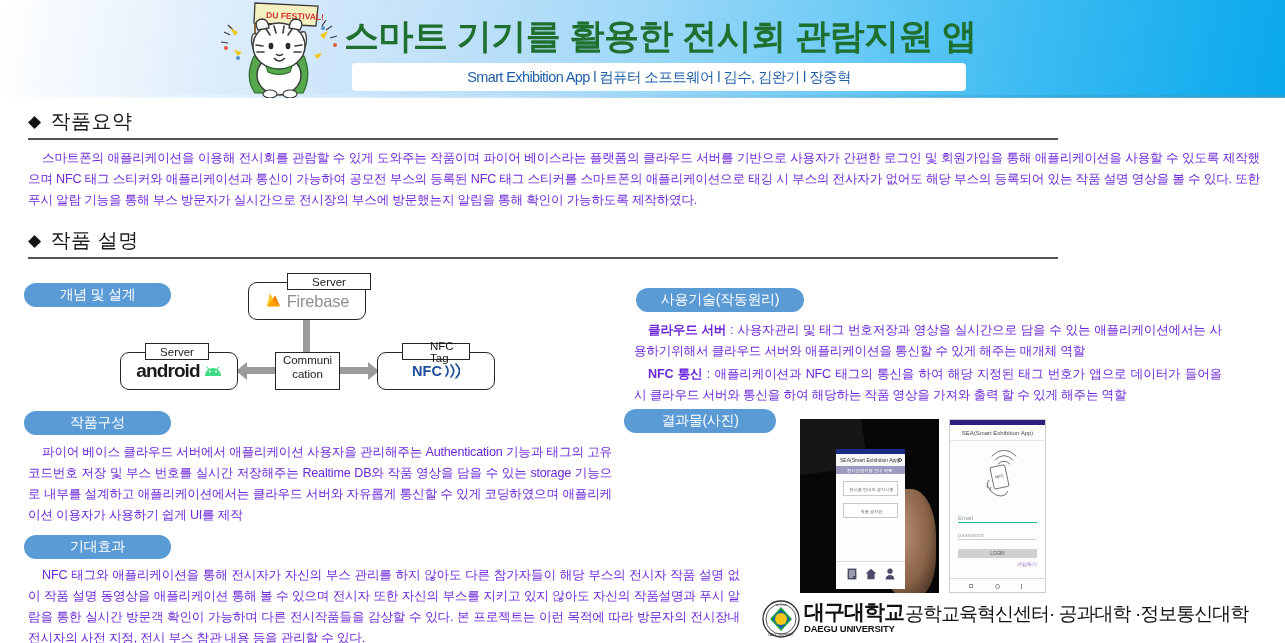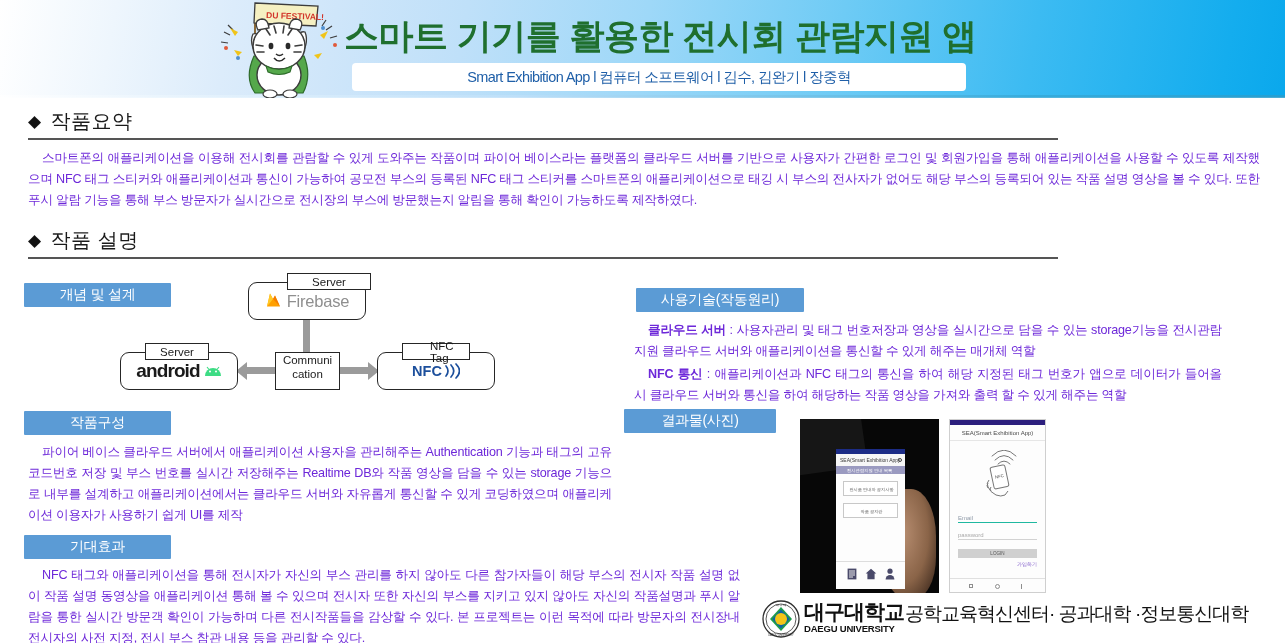--- a/index.html
+++ b/index.html
@@ -54,21 +54,21 @@
     font-size:12.6px; color:#6d28d9; line-height:21px;
     text-align:justify; text-justify:inter-word;
     letter-spacing:-0.2px;
   }
   .body-text .indent { display:inline-block; width:14px; }
   .body-text b { font-weight:700; }
 
   
   .pill {
     position:absolute; height:24px;
-    background:#5b9bd5; border-radius:1px;
+    background:#5b9bd5; border-radius:12px;
     color:#ffffff; font-size:14px; font-weight:500;
     display:flex; align-items:center; justify-content:center;
     letter-spacing:-0.3px;
   }
 
   
   .diagram { position:absolute; left:95px; top:268px; width:520px; height:135px; }
   .node {
     position:absolute; border:1.6px solid #262626; border-radius:9px;
     background:#fff; display:flex; align-items:center; justify-content:center;
@@ -304,21 +304,21 @@
   </div>
   <div class="body-text" style="left:28px; top:565px; width:712px;">
     <span class="indent"></span><span>NFC 태그와 애플리케이션을 통해 전시자가 자신의 부스 관리를 하지 않아도 다른 참가자들이 해당 부스의 전시자 작품 설명 없이 작품 설명 동영상을 애플리케이션 통해 볼 수 있으며  전시자 또한 자신의 부스를 지키고 있지 않아도 자신의 작품설명과 푸시 알람을 통한 실시간 방문객 확인이 가능하며 다른 전시작품들을 감상할 수 있다. 본 프로젝트는 이런 목적에 따라 방문자의 전시장내 전시자의 사전 지정, 전시 부스 참관 내용 등을 관리할 수 있다.</span>
   </div>
 
   <div class="pill" style="left:636px; top:288px; width:168px;">
     <span>사용기술(작동원리)</span>
   </div>
 
   <div class="body-text" style="left:634px; top:320px; width:588px;">
-    <span class="indent"></span><b>클라우드 서버</b><span> : 사용자관리 및 태그 번호저장과 영상을 실시간으로 담을 수 있는 storage기능을 전시관람지원 클라우드 서버와 애플리케이션을 통신할 수 있게 해주는 매개체 역할</span>
+    <span class="indent"></span><b>클라우드 서버</b><span> : 사용자관리 및 태그 번호저장과 영상을 실시간으로 담을 수 있는 애플리케이션에서는 사용하기위해서 클라우드 서버와 애플리케이션을 통신할 수 있게 해주는 매개체 역할</span>
   </div>
   <div class="body-text" style="left:634px; top:364px; width:588px;">
     <span class="indent"></span><b>NFC 통신</b><span> : 애플리케이션과 NFC 태그의 통신을 하여 해당 지정된 태그 번호가 앱으로 데이터가 들어올 시 클라우드 서버와 통신을 하여 해당하는 작품 영상을 가져와 출력 할 수 있게 해주는 역할</span>
   </div>
 
   <div class="pill" style="left:624px; top:409px; width:152px;">
     <span>결과물(사진)</span>
   </div>
 
   <div class="photo-dark">

